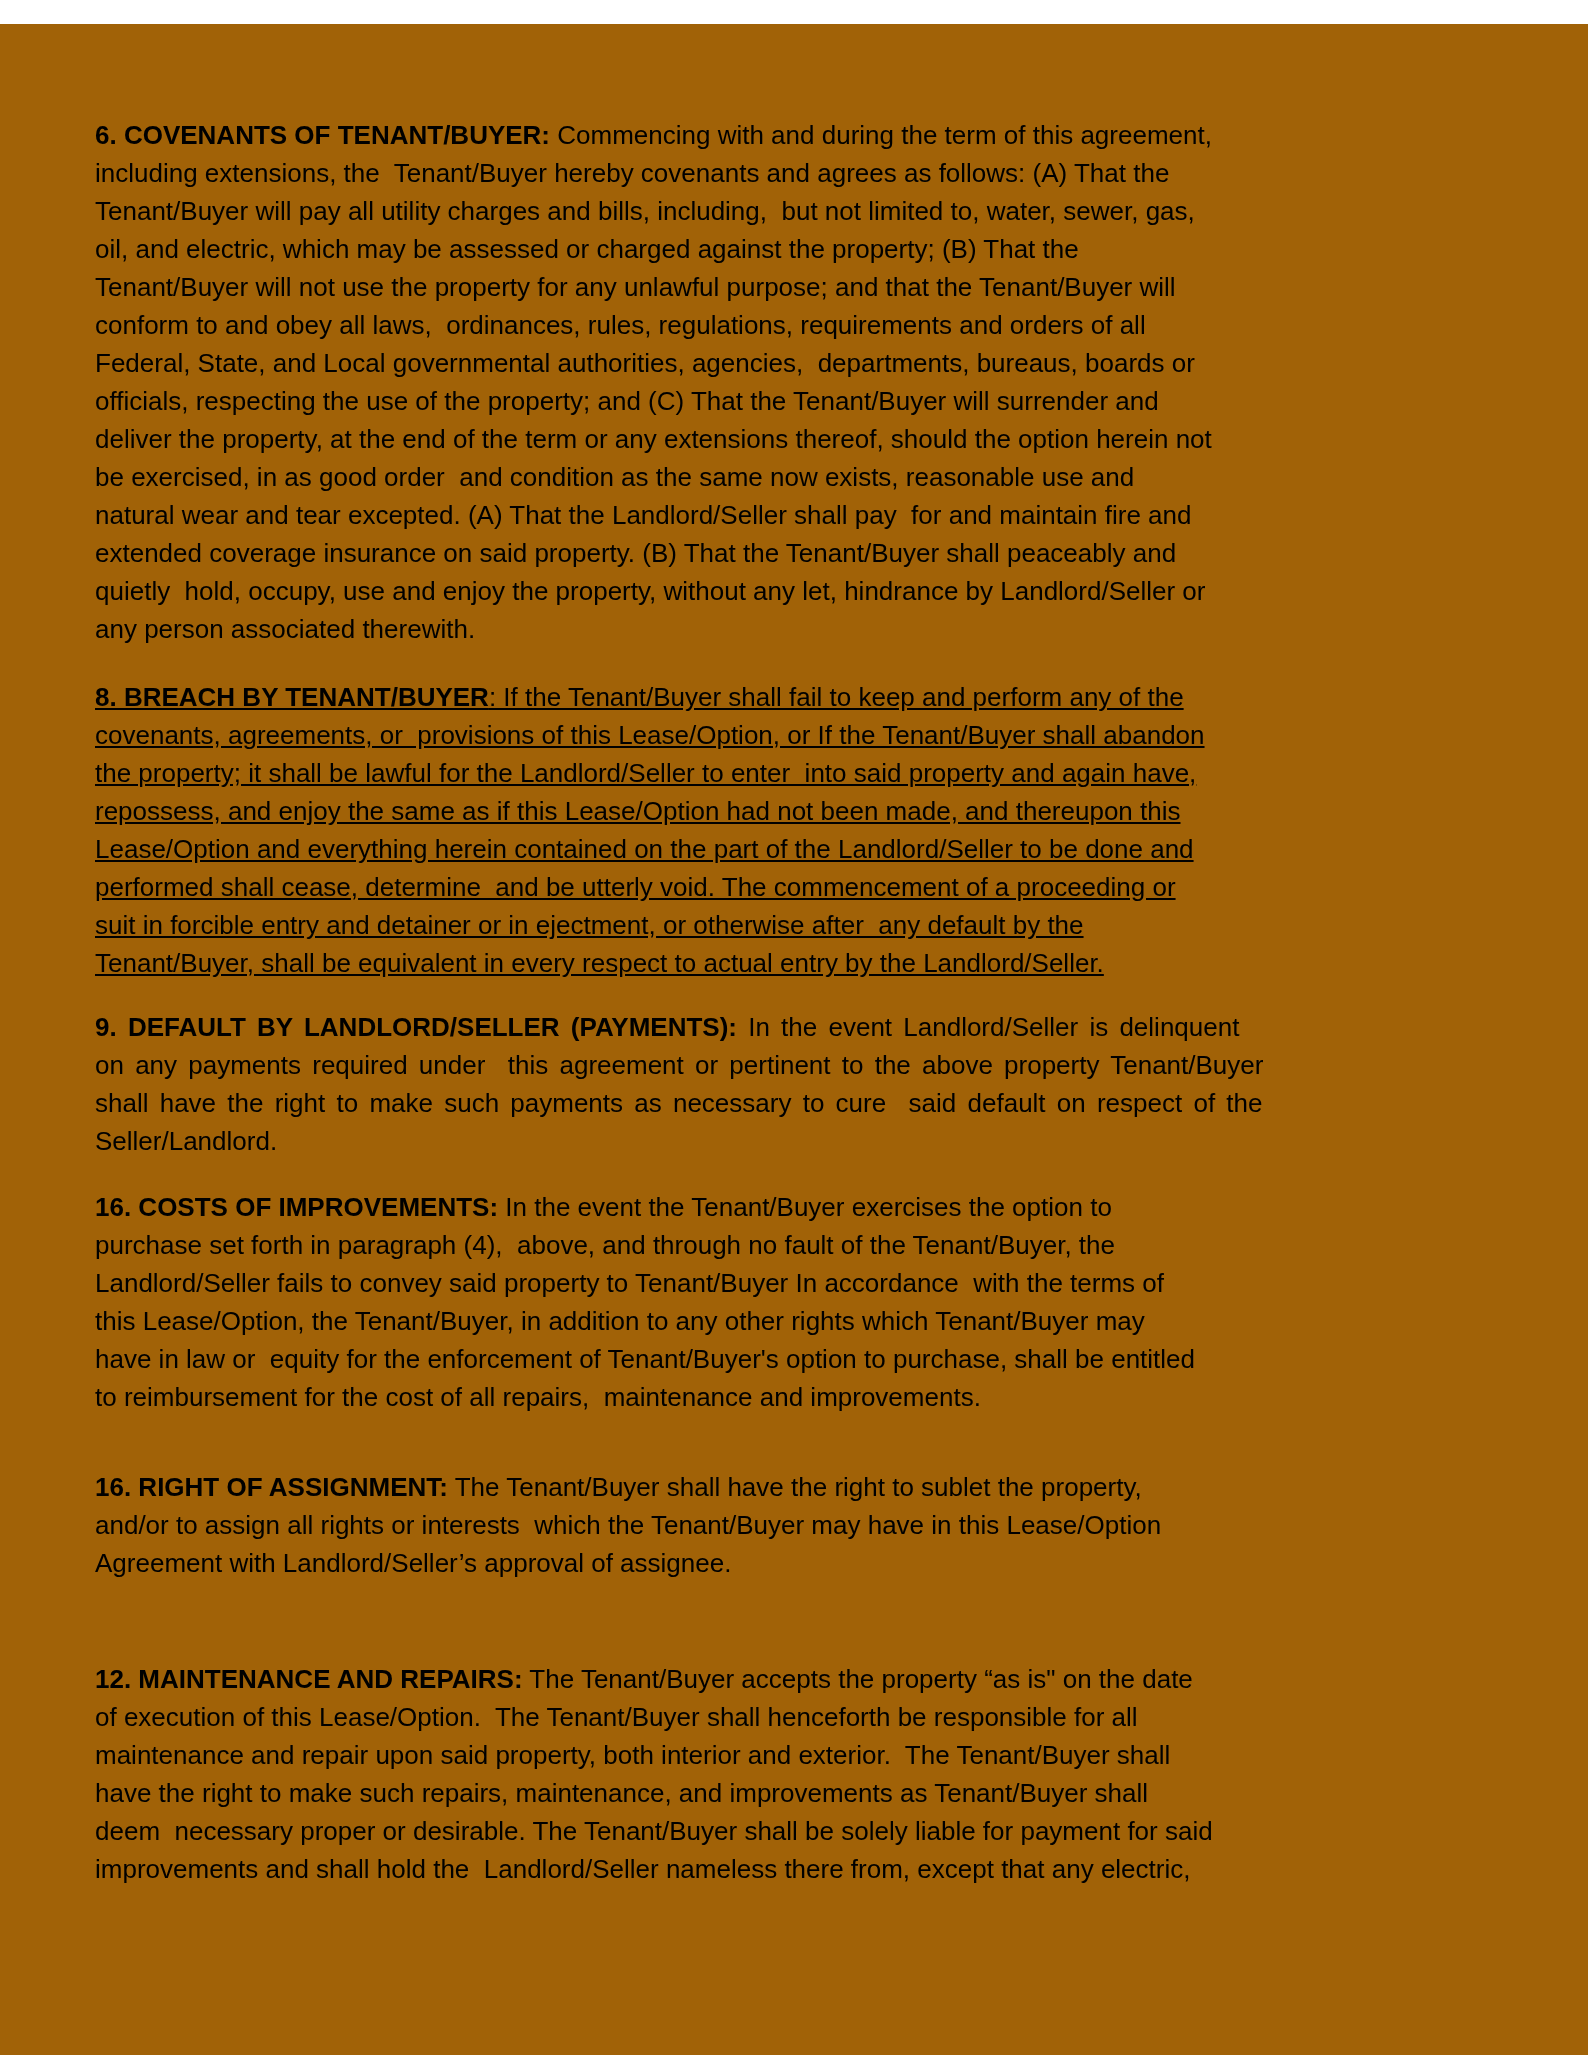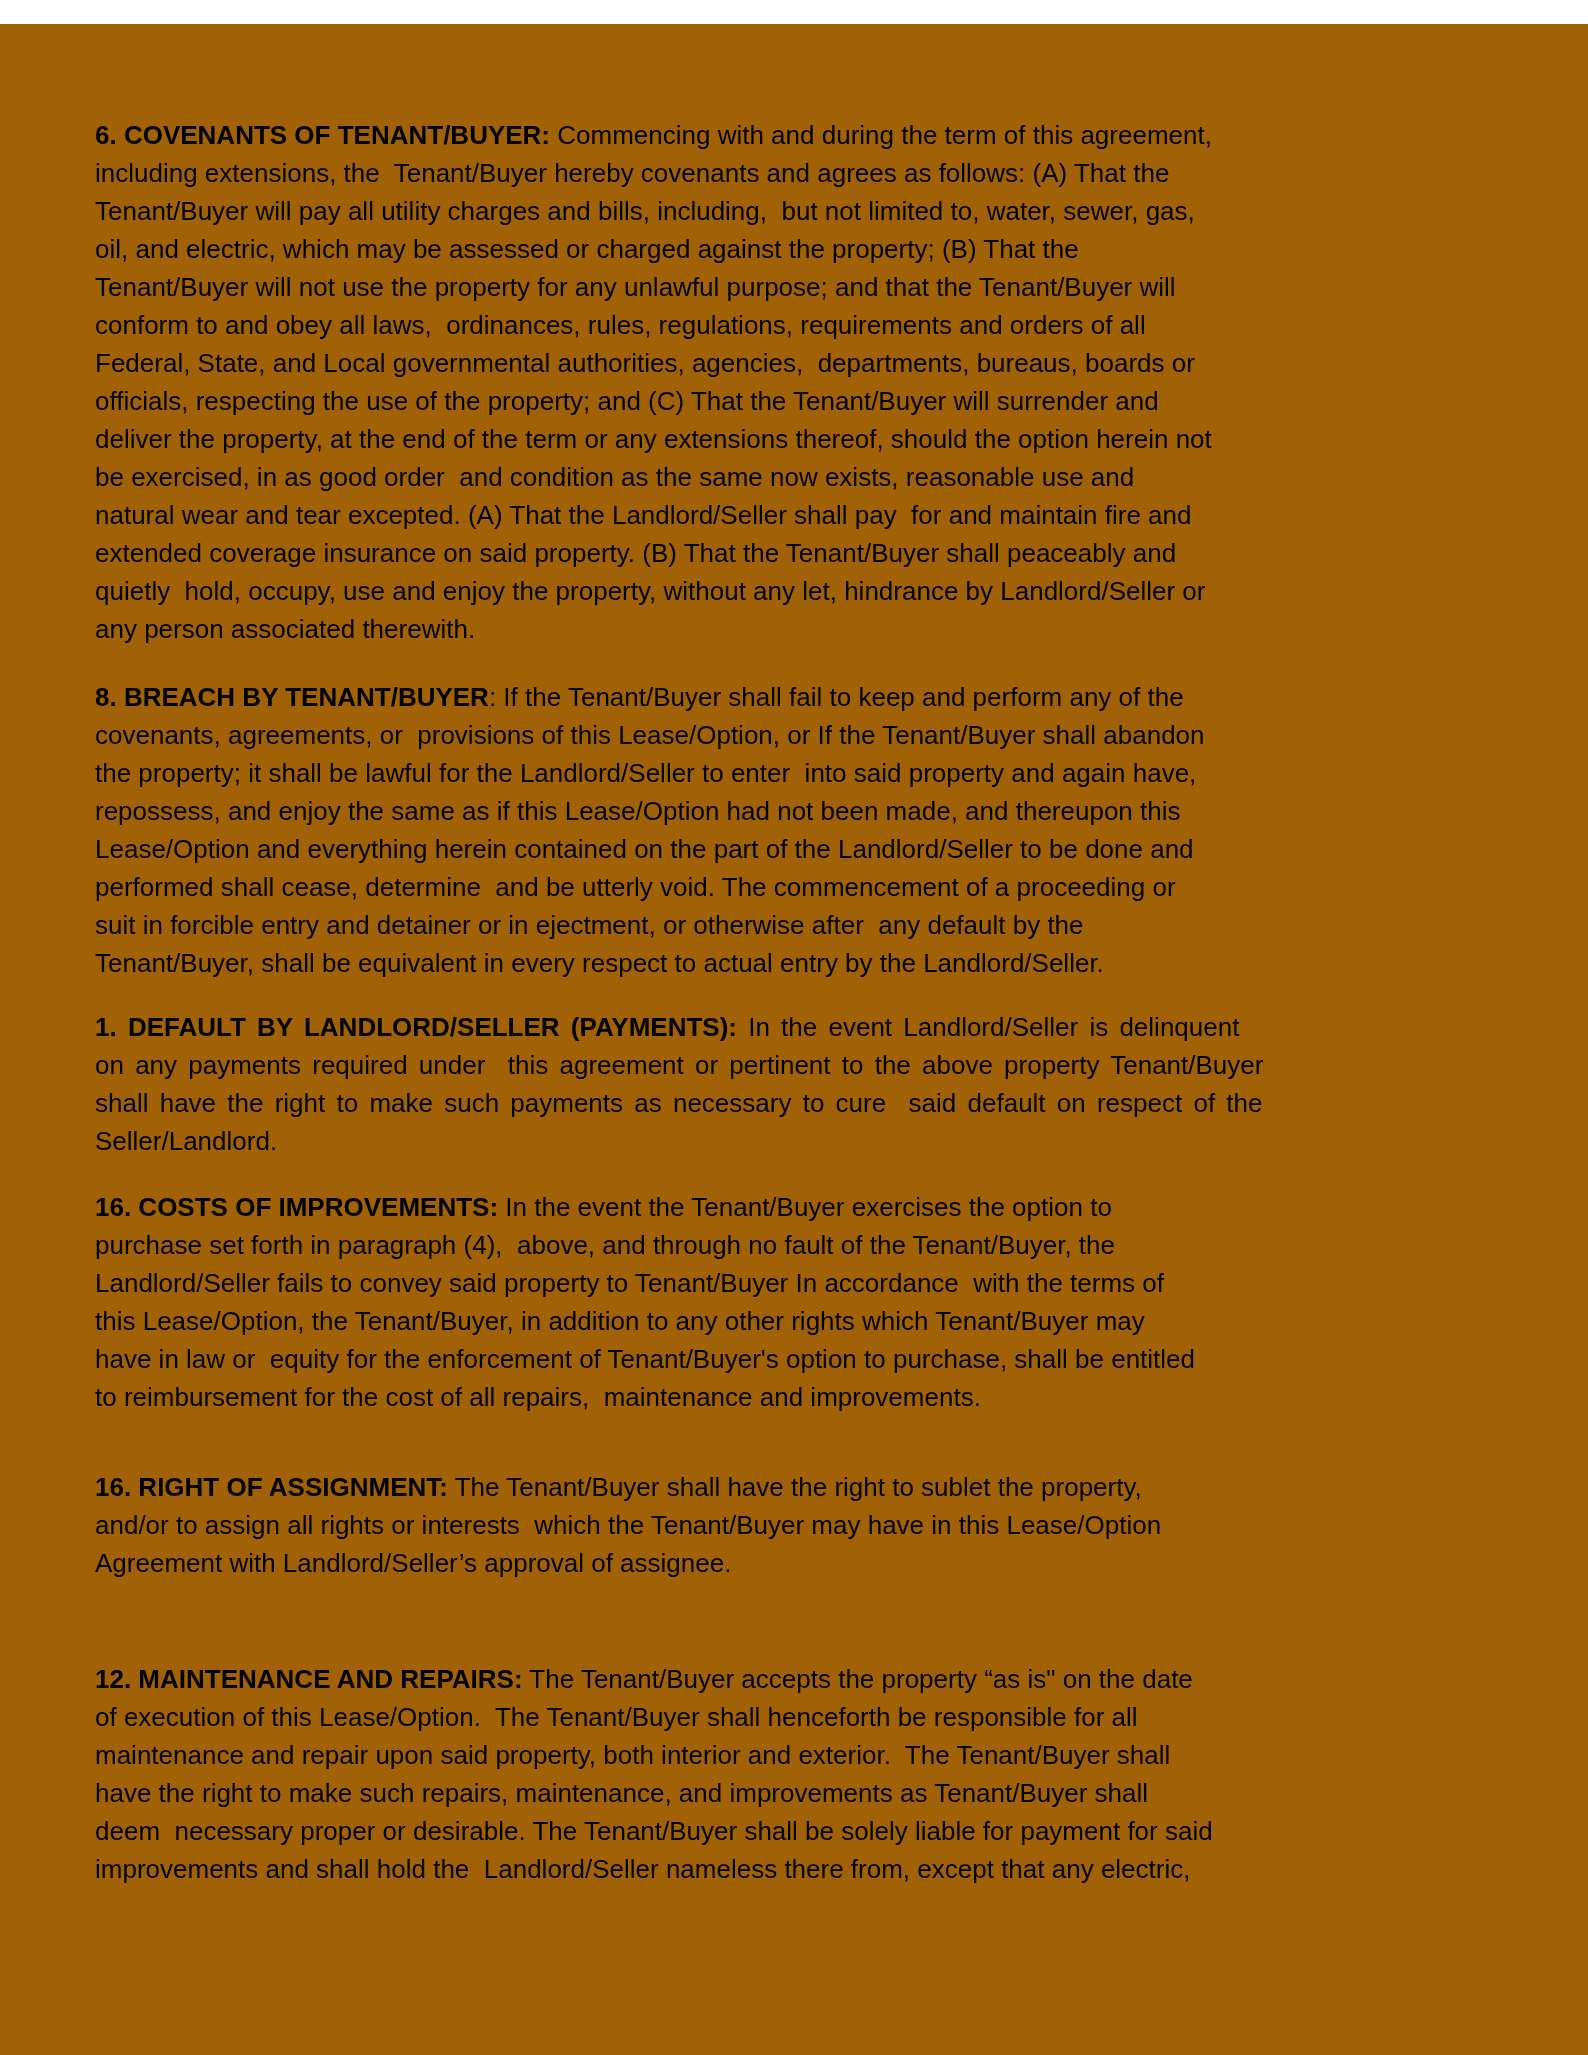--- a/index.html
+++ b/index.html
@@ -25,21 +25,21 @@
     margin: 0;
     white-space: pre-wrap;
     text-align: left;
   }
   .para b {
     font-weight: bold;
   }
   
   .p6  { margin-bottom: 30px; }
   .p7  { margin-bottom: 34px; }
-  .p8  { margin-bottom: 26px; }
+  .p8  { margin-bottom: 26px; text-decoration: underline; }
   .p9  { margin-bottom: 28px; }
   .p10 { margin-bottom: 52px; }
   .p11 { margin-bottom: 78px; }
   .p12 { margin-bottom: 0; }
   
   .spread { word-spacing: 4px; }
 </style>
 </head>
 <body>
 
@@ -63,21 +63,21 @@
 
   <p class="para p8"><b>8. BREACH BY TENANT/BUYER</b><span>: If the Tenant/Buyer shall fail to keep and perform any of the
 covenants, agreements, or  provisions of this Lease/Option, or If the Tenant/Buyer shall abandon
 the property; it shall be lawful for the Landlord/Seller to enter  into said property and again have,
 repossess, and enjoy the same as if this Lease/Option had not been made, and thereupon this
 Lease/Option and everything herein contained on the part of the Landlord/Seller to be done and
 performed shall cease, determine  and be utterly void. The commencement of a proceeding or
 suit in forcible entry and detainer or in ejectment, or otherwise after  any default by the
 Tenant/Buyer, shall be equivalent in every respect to actual entry by the Landlord/Seller.</span></p>
 
-  <p class="para p9 spread"><b>1. DEFAULT BY LANDLORD/SELLER (PAYMENTS):</b><span> In the event Landlord/Seller is delinquent
+  <p class="para p9 spread"><b>9. DEFAULT BY LANDLORD/SELLER (PAYMENTS):</b><span> In the event Landlord/Seller is delinquent
 on any payments required under  this agreement or pertinent to the above property Tenant/Buyer
 shall have the right to make such payments as necessary to cure  said default on respect of the
 Seller/Landlord.</span></p>
 
   <p class="para p10"><b>16. COSTS OF IMPROVEMENTS:</b><span> In the event the Tenant/Buyer exercises the option to
 purchase set forth in paragraph (4),  above, and through no fault of the Tenant/Buyer, the
 Landlord/Seller fails to convey said property to Tenant/Buyer In accordance  with the terms of
 this Lease/Option, the Tenant/Buyer, in addition to any other rights which Tenant/Buyer may
 have in law or  equity for the enforcement of Tenant/Buyer's option to purchase, shall be entitled
 to reimbursement for the cost of all repairs,  maintenance and improvements.</span></p>

